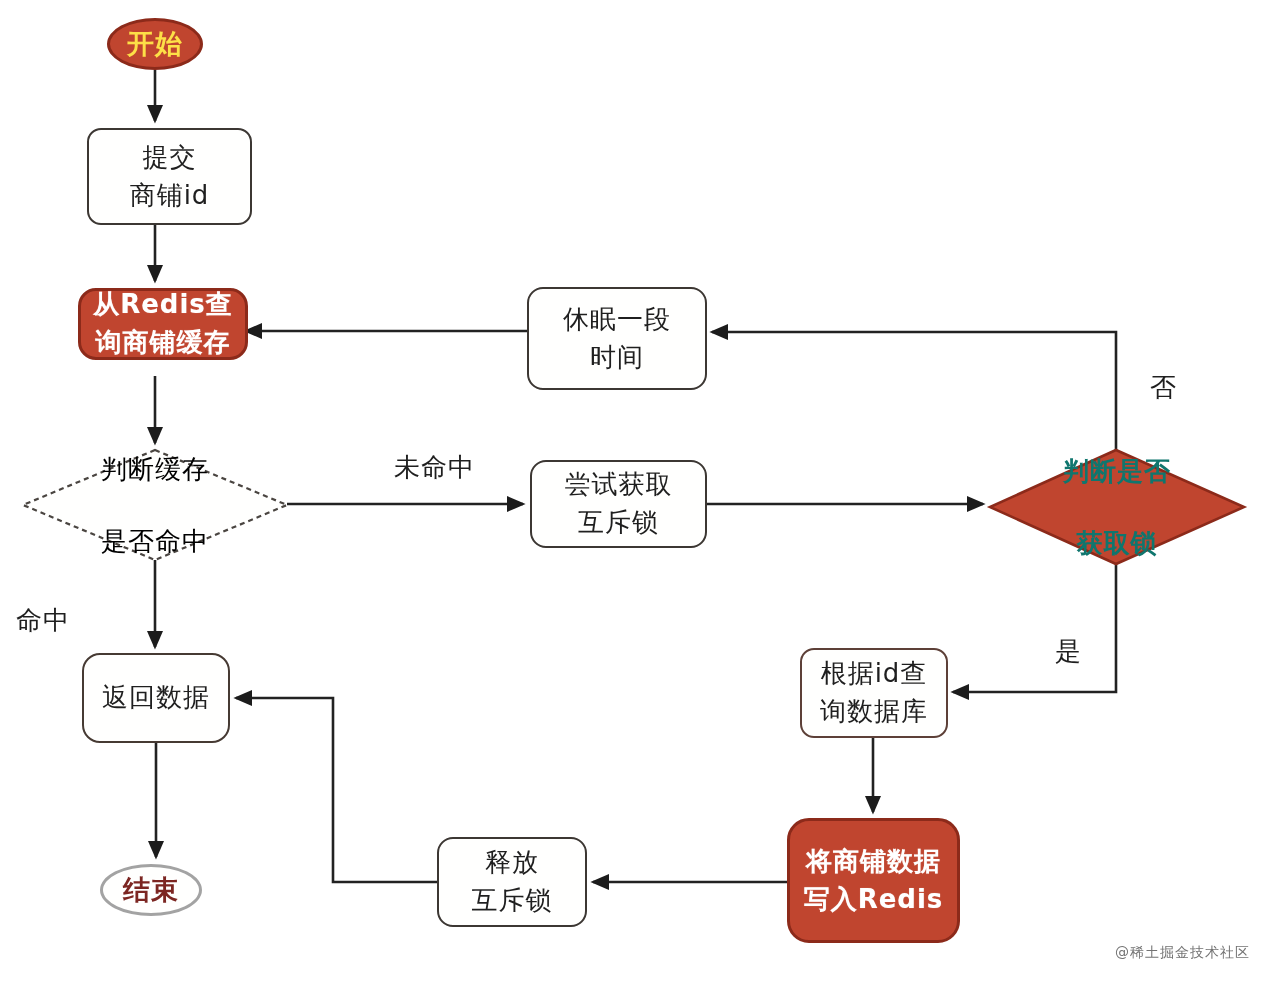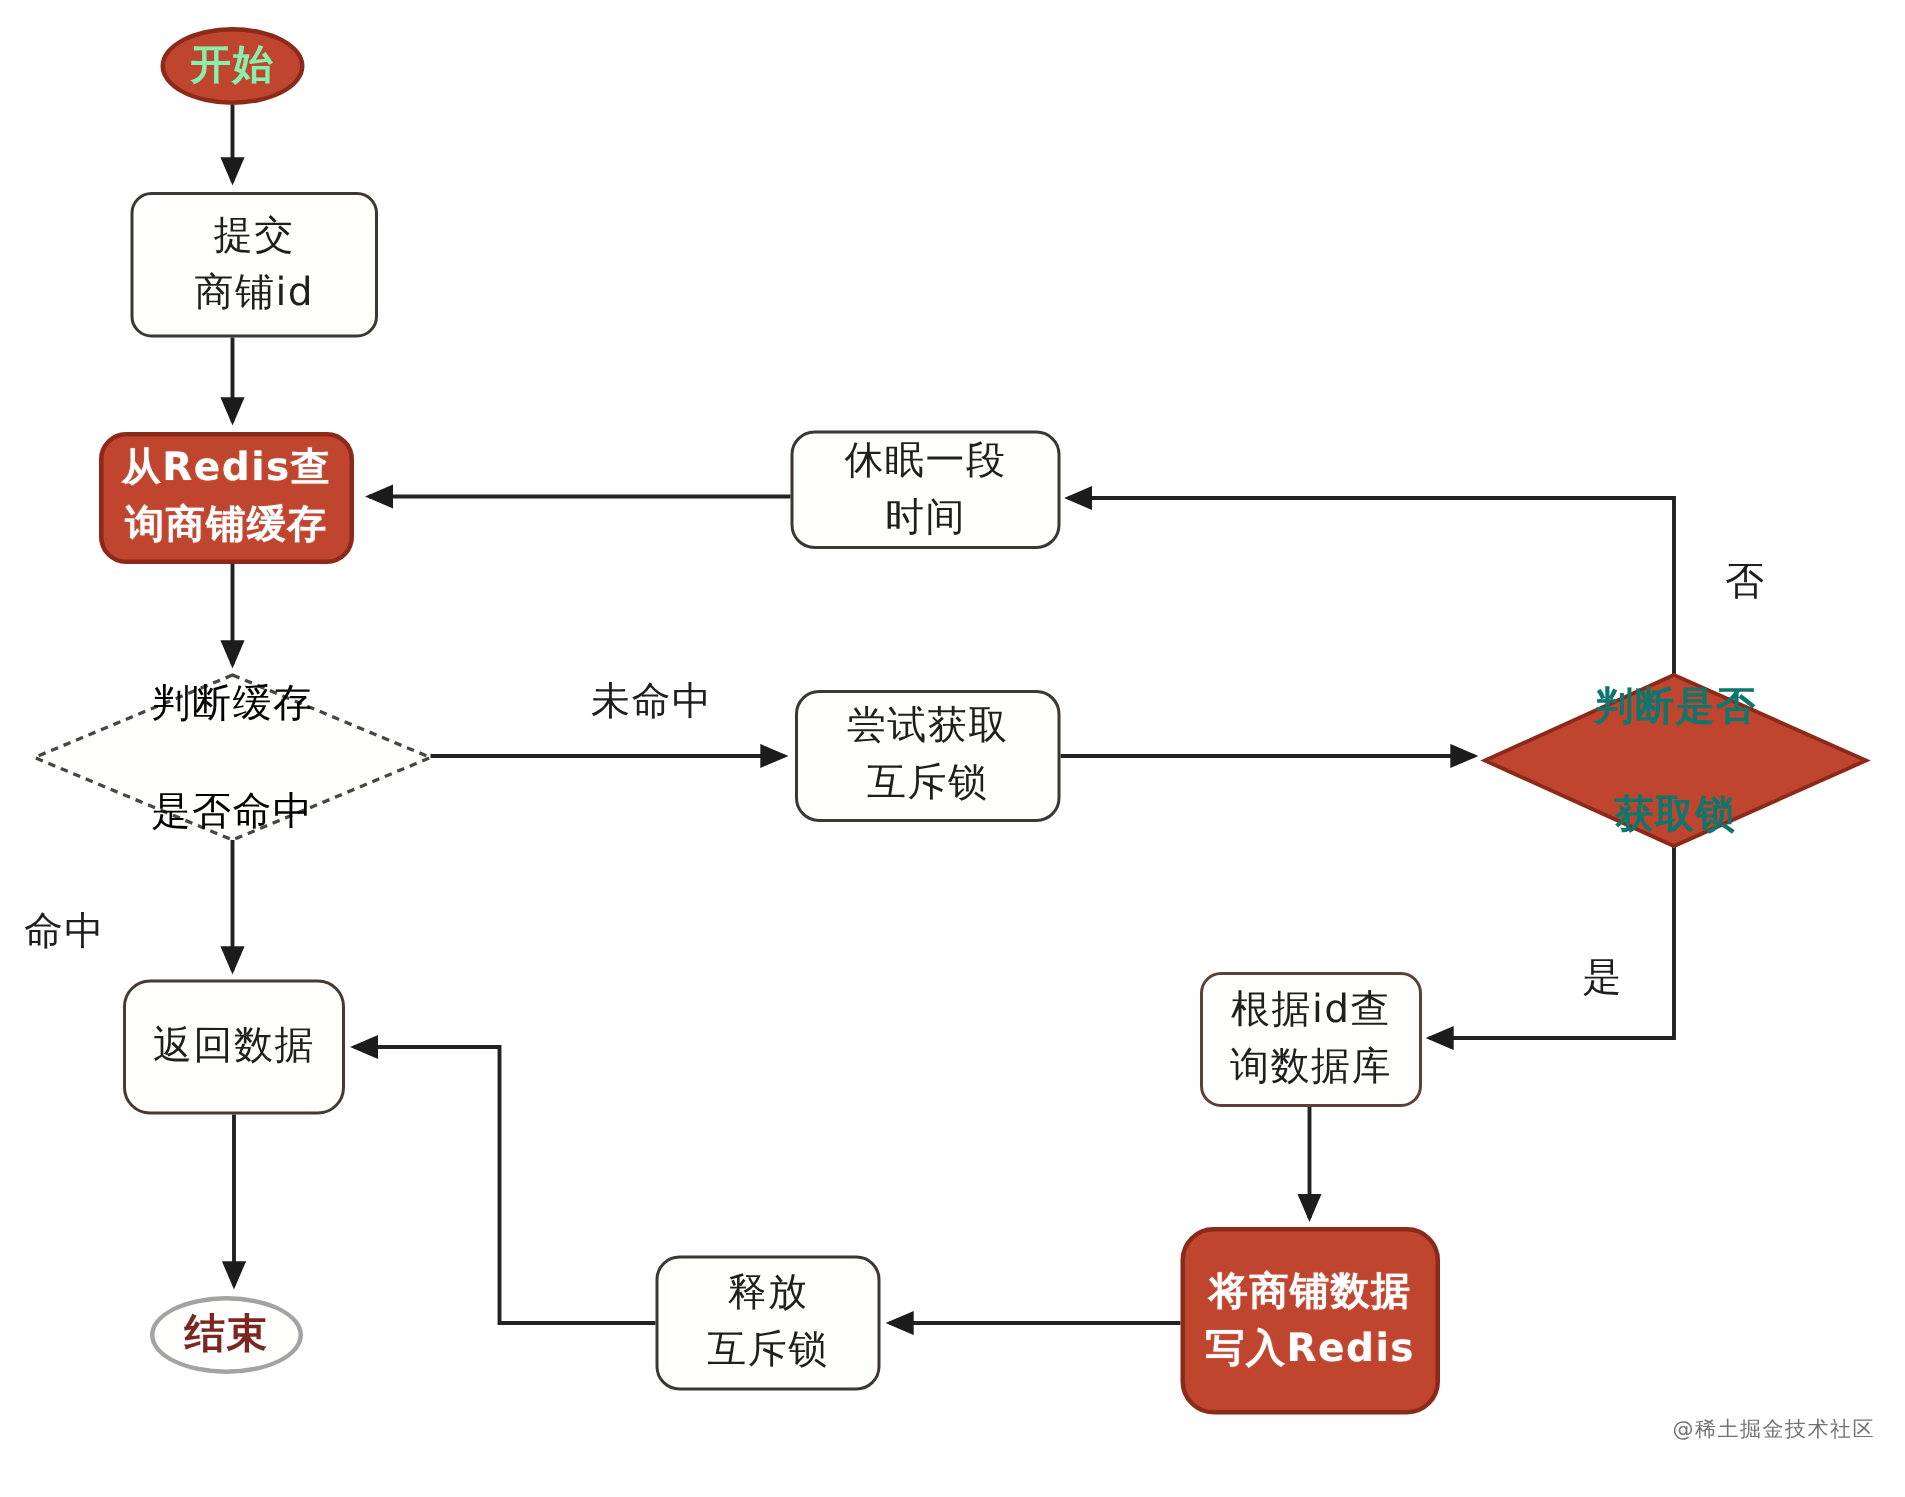--- a/index.html
+++ b/index.html
@@ -104,40 +104,40 @@
       <line x1="787" y1="882" x2="593" y2="882" marker-end="url(#arrow)"></line>
       <polyline points="437,882 333,882 333,698 236,698" marker-end="url(#arrow)"></polyline>
       <line x1="156" y1="743" x2="156" y2="857" marker-end="url(#arrow)"></line>
     </g>
 
     <polygon points="155,450 287,505 155,560 23,505" fill="#fffffe" stroke="#4a4541" stroke-width="2.2" stroke-dasharray="5,4"></polygon>
     <polygon points="1116,450 1244,507 1116,564 990,507" fill="#c0452f" stroke="#8c2a1a" stroke-width="2.6"></polygon>
   </svg>
 
   <div class="node terminator" style="left:107px; top:18px; width:96px; height:52px;
-              background:#c0452f; border:3px solid #8c2a1a; color:#86efac; font-size:27px;">
+              background:#c0452f; border:3px solid #8c2a1a; color:#fde047; font-size:27px;">
     <span class="tline">开始</span>
   </div>
 
   <div class="node process-white" style="left:87px; top:128px; width:165px; height:97px; border-radius:14px;">
     <span class="tline">提交</span>
     <span class="tline">商铺id</span>
   </div>
 
-  <div class="node process-red" style="left:66px; top:288px; width:170px; height:88px;">
+  <div class="node process-red" style="left:78px; top:288px; width:170px; height:72px;">
     <span class="tline">从Redis查</span>
     <span class="tline">询商铺缓存</span>
   </div>
 
   <div class="diamond-label" style="left:55px; top:468px; width:200px; height:74px;">
     <span class="tline">判断缓存</span>
     <span class="tline">是否命中</span>
   </div>
 
-  <div class="node process-white" style="left:527px; top:287px; width:180px; height:79px;">
+  <div class="node process-white" style="left:527px; top:287px; width:180px; height:103px;">
     <span class="tline">休眠一段</span>
     <span class="tline">时间</span>
   </div>
 
   <div class="node process-white" style="left:530px; top:460px; width:177px; height:88px;">
     <span class="tline">尝试获取</span>
     <span class="tline">互斥锁</span>
   </div>
 
   <div class="diamond-label red" style="left:1017px; top:470px; width:200px; height:74px;">

